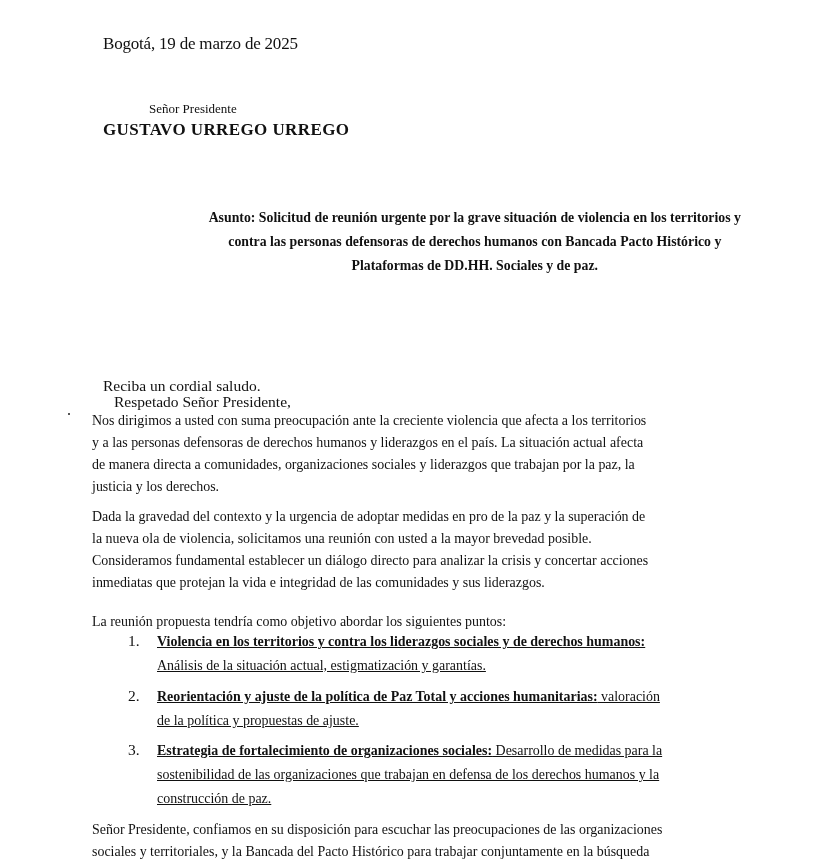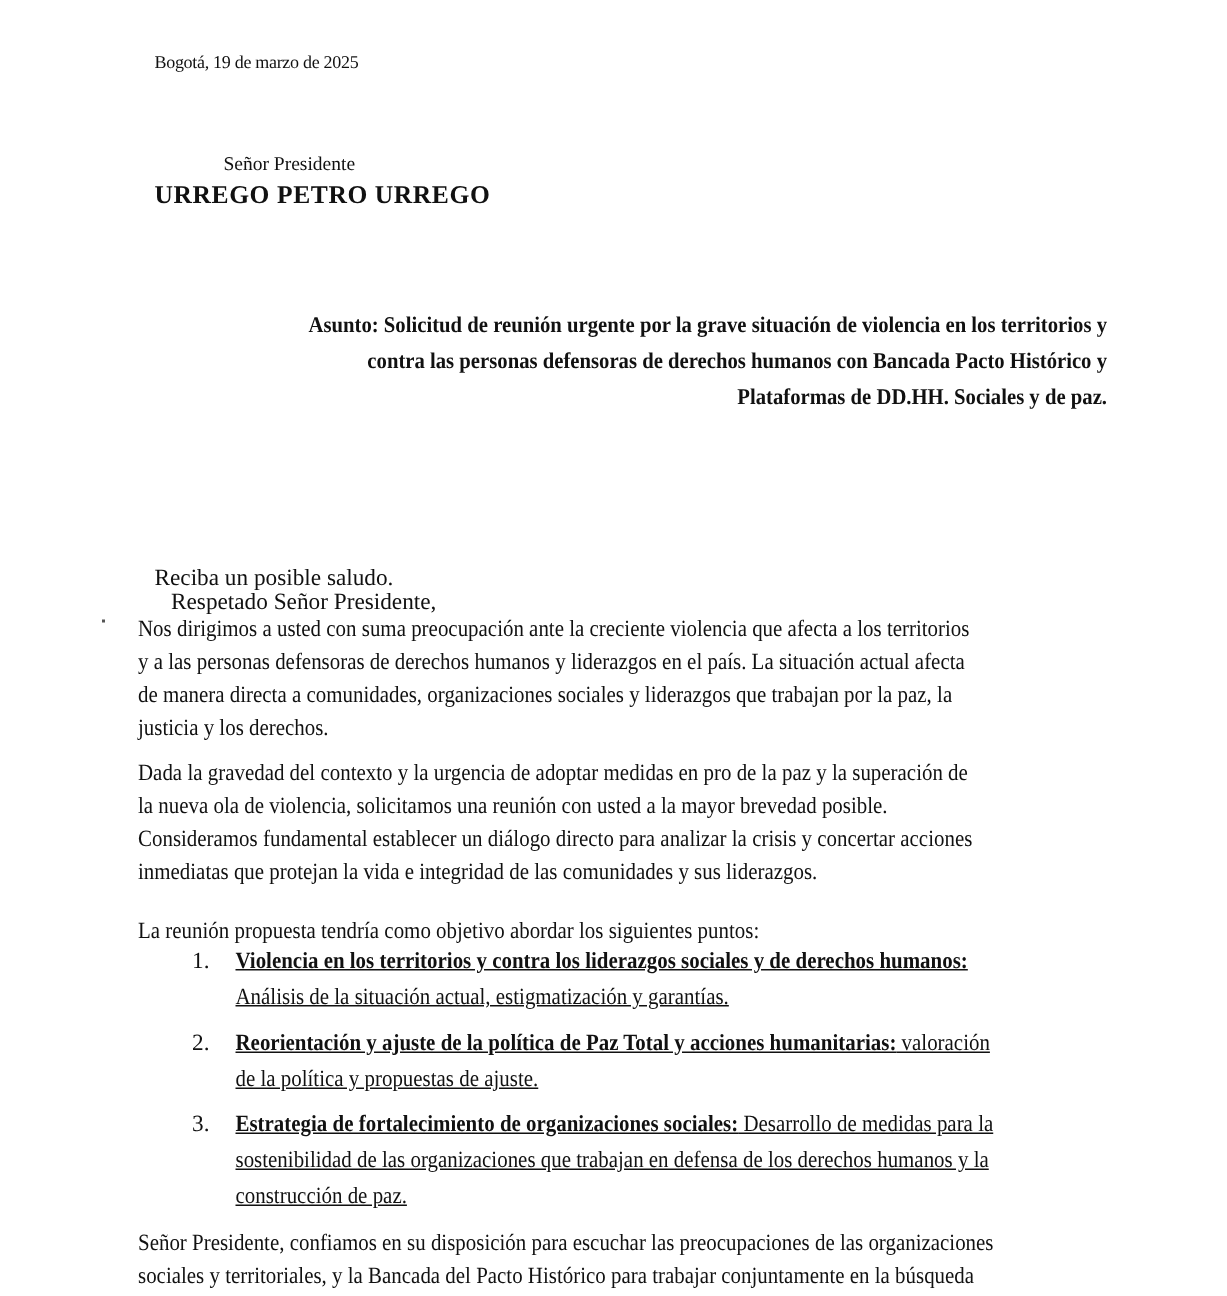--- a/index.html
+++ b/index.html
@@ -1,24 +1,24 @@
 <!DOCTYPE html>
 <html><head>
   <meta charset="utf-8">
   <style>
     html, body { margin: 0; padding: 0; background: #ffffff; }
     body {
       width: 818px; height: 864px; overflow: hidden; position: relative;
       font-family: "Liberation Serif", serif; color: #111111;
     }
     .abs { position: absolute; white-space: nowrap; }
-    .date { left: 103px; top: 34px; font-size: 12px; letter-spacing: -0.2px; text-align: right; }
+    .date { left: 103px; top: 34px; font-size: 17px; letter-spacing: -0.2px; text-align: right; }
     .salutation-title { left: 114px; top: 101px; font-size: 13px; margin-left: 35px; }
     .recipient { left: 103px; top: 120px; font-size: 17px; font-weight: bold; letter-spacing: 0.4px; }
-    .subject { position: absolute; left: 118px; top: 205px; width: 620px; font-size: 15px; font-weight: bold; line-height: 24px; text-align: right; }
+    .subject { position: absolute; left: 140px; top: 205px; width: 620px; font-size: 15px; font-weight: bold; line-height: 24px; text-align: center; }
     .subject .line { display: block; white-space: nowrap; transform: scaleX(0.92); transform-origin: right; }
     .greeting { left: 114px; top: 345px; font-size: 15.5px; margin-top: 48px; }
     .regards { left: 103px; top: 377px; font-size: 15.5px; }
     .para { position: absolute; left: 92px; width: 638px; font-size: 15.5px; line-height: 22px; text-align: justify; }
     .para .ln { display: block; white-space: nowrap; transform: scaleX(0.9); transform-origin: left; }
     .p1 { top: 409px; }
     .p2 { top: 505px; }
     .p3 { top: 570px; }
     .list { position: absolute; left: 128px; width: 615px; font-size: 15.5px; line-height: 24px; }
     .item { position: absolute; left: 0; width: 615px; }
@@ -29,30 +29,30 @@
     .margin-mark { position: absolute; left: 68px; top: 413px; width: 2px; height: 2px; background: #555; }
   </style>
 </head>
 <body>
 
 <div>
 
   <div class="abs date">Bogotá, 19 de marzo de 2025</div>
 
   <div class="abs salutation-title">Señor Presidente</div>
-  <div class="abs recipient">URREGO PETRO URREGO</div>
+  <div class="abs recipient">GUSTAVO URREGO URREGO</div>
 
   <div class="subject">
     <span class="line">Asunto: Solicitud de reunión urgente por la grave situación de violencia en los territorios y</span>
     <span class="line">contra las personas defensoras de derechos humanos con Bancada Pacto Histórico y</span>
     <span class="line">Plataformas de DD.HH. Sociales y de paz.</span>
   </div>
 
   <div class="abs greeting">Respetado Señor Presidente,</div>
-  <div class="abs regards">Reciba un posible saludo.</div>
+  <div class="abs regards">Reciba un cordial saludo.</div>
 
   <div class="margin-mark"></div>
 
   <div class="para p1">
     <span class="ln">Nos dirigimos a usted con suma preocupación ante la creciente violencia que afecta a los territorios</span>
     <span class="ln">y a las personas defensoras de derechos humanos y liderazgos en el país. La situación actual afecta</span>
     <span class="ln">de manera directa a comunidades, organizaciones sociales y liderazgos que trabajan por la paz, la</span>
     <span class="ln">justicia y los derechos.</span>
   </div>
 

